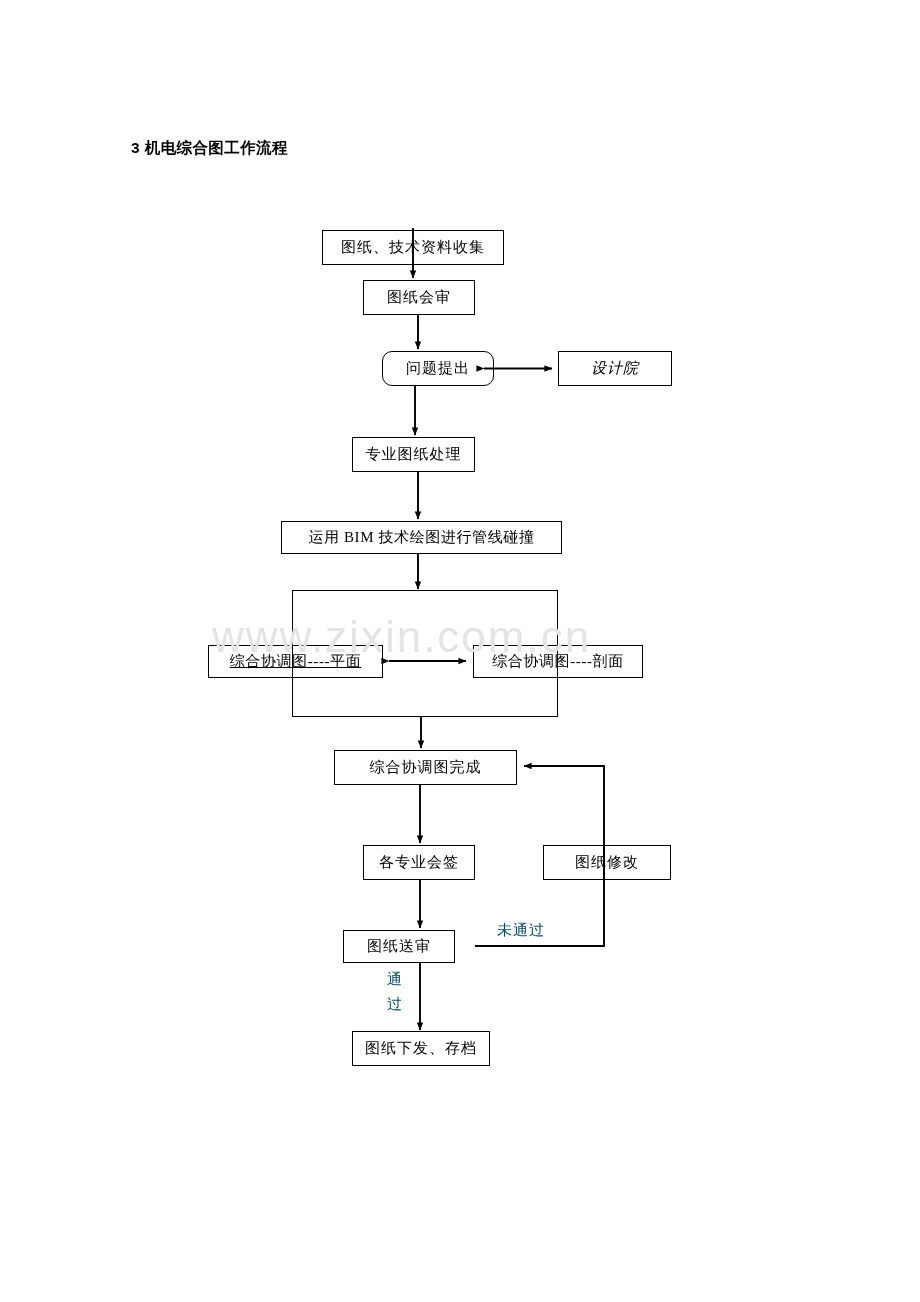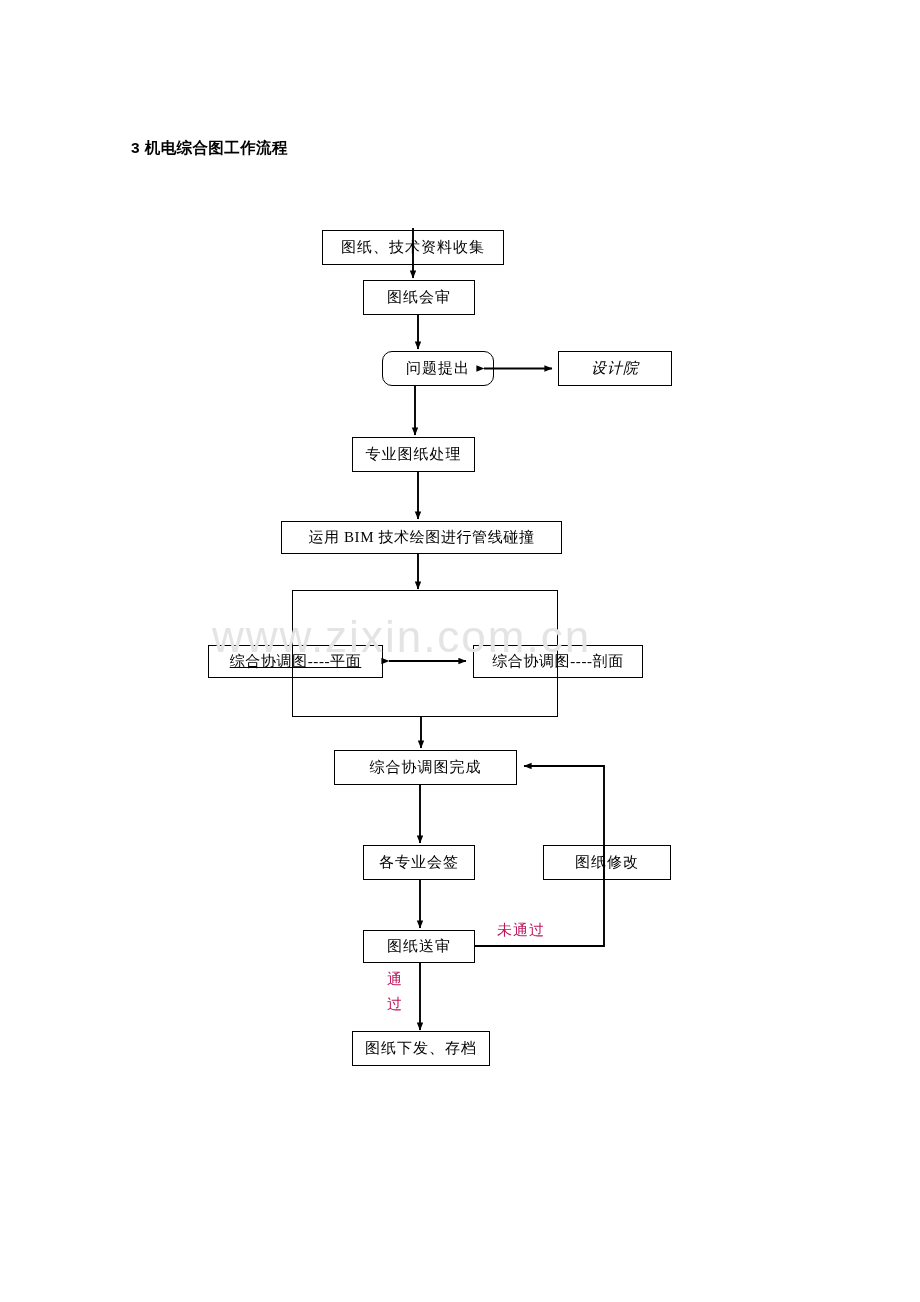--- a/index.html
+++ b/index.html
@@ -76,21 +76,21 @@
     position: absolute;
     box-sizing: border-box;
     border: 1.3px solid #000000;
     background: transparent;
     z-index: 1;
   }
 
   
   .edge-label {
     position: absolute;
-    color: #be185d;
+    color: #0c4a6e;
     font-size: 15px;
     letter-spacing: 1px;
     white-space: nowrap;
     z-index: 4;
   }
   .edge-label.stacked {
     white-space: normal;
     width: 18px;
     line-height: 25px;
     text-align: center;
@@ -178,21 +178,21 @@
   </div>
 
   <div class="node" style="left:363px; top:845px; width:112px; height:35px;align-items:center;">
     <span>各专业会签</span>
   </div>
 
   <div class="node" style="left:543px; top:845px; width:128px; height:35px;">
     <span>图纸修改</span>
   </div>
 
-  <div class="node" style="left:363px; top:930px; width:112px; height:33px;">
+  <div class="node" style="left:343px; top:930px; width:112px; height:33px;">
     <span>图纸送审</span>
   </div>
 
   <div class="node" style="left:352px; top:1031px; width:138px; height:35px;">
     <span>图纸下发、存档</span>
   </div>
 
   <div class="edge-label" style="left:497px; top:921px;">未通过</div>
 
   <div class="edge-label stacked" style="left:386px; top:967px;">通</div>

